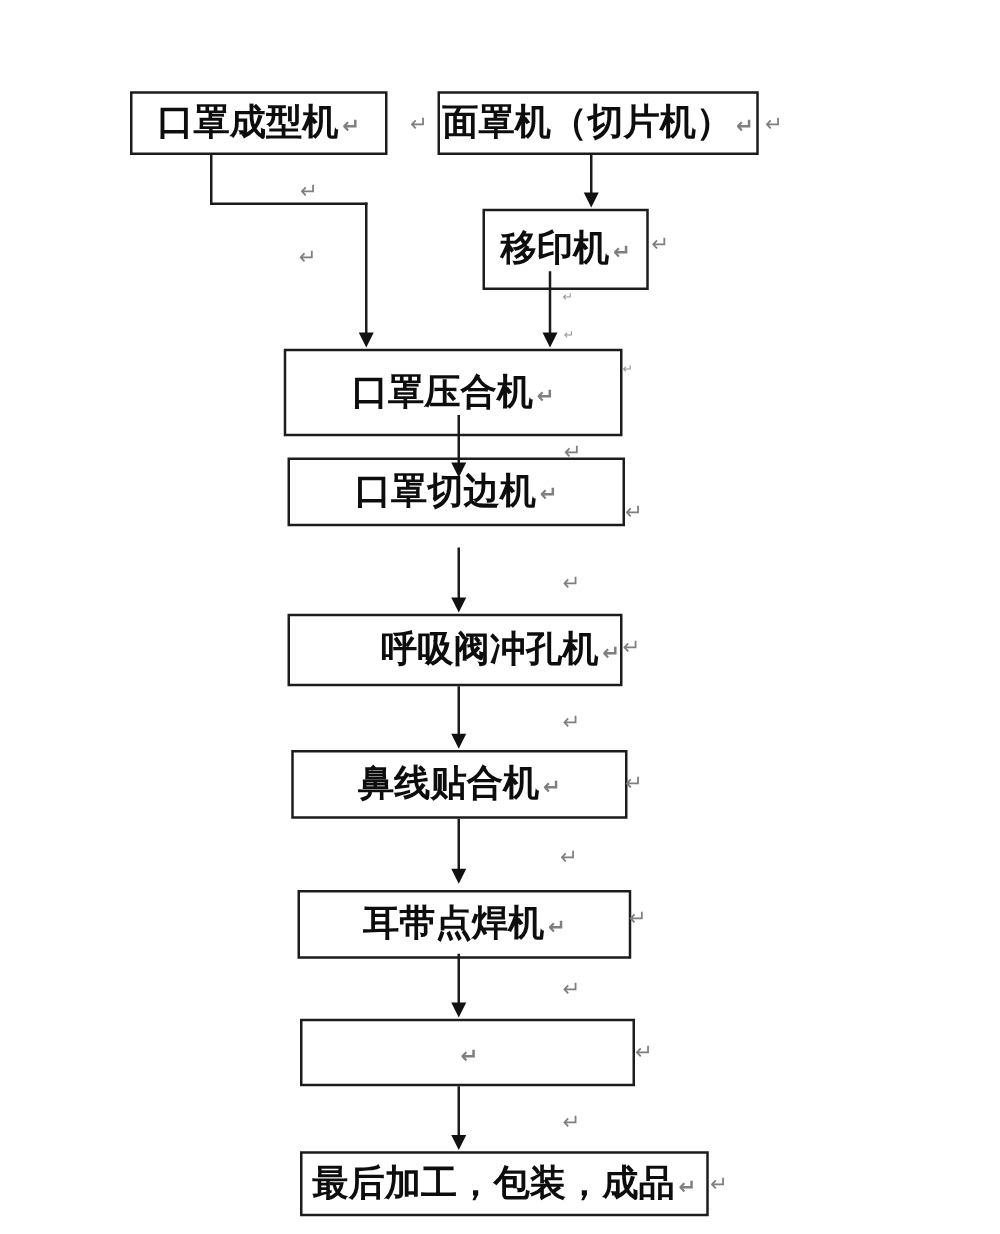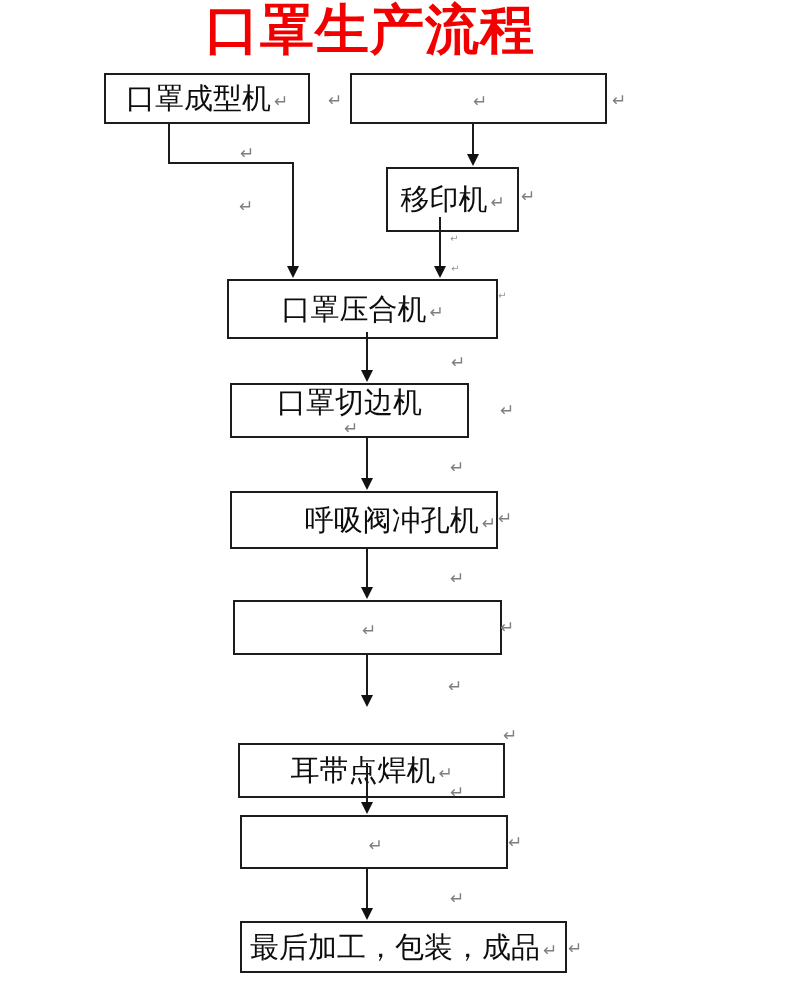--- a/index.html
+++ b/index.html
@@ -7,21 +7,21 @@
     position:relative;width:800px;height:987px;background:#ffffff;overflow:hidden;
     font-family:"Liberation Serif","DejaVu Serif",serif;
   }
   .page-title{
     position:absolute;left:205px;top:0px;white-space:nowrap;
     font-size:54px;font-weight:bold;letter-spacing:1px;color:#f20000;line-height:60px;
   }
   .node{
     position:absolute;box-sizing:border-box;border:2px solid #1c1c1c;background:#ffffff;
     display:flex;align-items:center;justify-content:center;
-    font-size:29px;color:#0d0d0d;white-space:nowrap;line-height:1;
+    font-size:29px;color:#0d0d0d;white-space:nowrap;line-height:1;font-weight:bold;
   }
   .node .label{letter-spacing:0px;}
   .mark-in{
     font-family:"DejaVu Sans",sans-serif;font-size:17px;color:#7f7f7f;
     margin-left:3px;position:relative;top:3px;
   }
   .smark{
     position:absolute;font-family:"DejaVu Sans",sans-serif;font-size:17px;
     color:#7f7f7f;line-height:1;
   }
@@ -32,56 +32,57 @@
     position:absolute;width:0;height:0;
     border-left:6px solid transparent;border-right:6px solid transparent;
     border-top:12px solid #111111;
   }
 </style>
 </head>
 <body>
 
 <div class="canvas">
 
-  <div class="page-title">口罩生产流程</div>
 
   <div class="node" style="left:104px;top:73px;width:206px;height:51px;">
     <span class="label">口罩成型机</span>
       <span class="mark-in">↵</span>
   </div>
 
   <div class="node" style="left:350px;top:73px;width:257px;height:51px;">
+    <span class="label">面罩机（切片机）</span>
       <span class="mark-in">↵</span>
   </div>
 
   <div class="node" style="left:386px;top:167px;width:133px;height:65px;">
     <span class="label">移印机</span>
       <span class="mark-in">↵</span>
   </div>
 
-  <div class="node" style="left:227px;top:279px;width:271px;height:60px;">
+  <div class="node" style="left:227px;top:279px;width:271px;height:70px;">
     <span class="label">口罩压合机</span>
       <span class="mark-in">↵</span>
   </div>
 
-  <div class="node" style="left:230px;top:383px;width:239px;height:55px;flex-direction:column;">
+  <div class="node" style="left:230px;top:366px;width:270px;height:55px;">
     <span class="label">口罩切边机</span>
       <span class="mark-in">↵</span>
   </div>
 
   <div class="node" style="left:230px;top:491px;width:268px;height:58px;justify-content:flex-end;">
     <span class="label">呼吸阀冲孔机</span>
       <span class="mark-in">↵</span>
   </div>
 
   <div class="node" style="left:233px;top:600px;width:269px;height:55px;">
+    <span class="label">鼻线贴合机</span>
       <span class="mark-in">↵</span>
   </div>
 
-  <div class="node" style="left:238px;top:743px;width:267px;height:55px;">
+  <div class="node" style="left:238px;top:712px;width:267px;height:55px;">
     <span class="label">耳带点焊机</span>
       <span class="mark-in">↵</span>
   </div>
 
   <div class="node" style="left:240px;top:815px;width:268px;height:54px;">
       <span class="mark-in">↵</span>
   </div>
 
   <div class="node" style="left:240px;top:921px;width:327px;height:52px;">
     <span class="label">最后加工，包装，成品</span>

